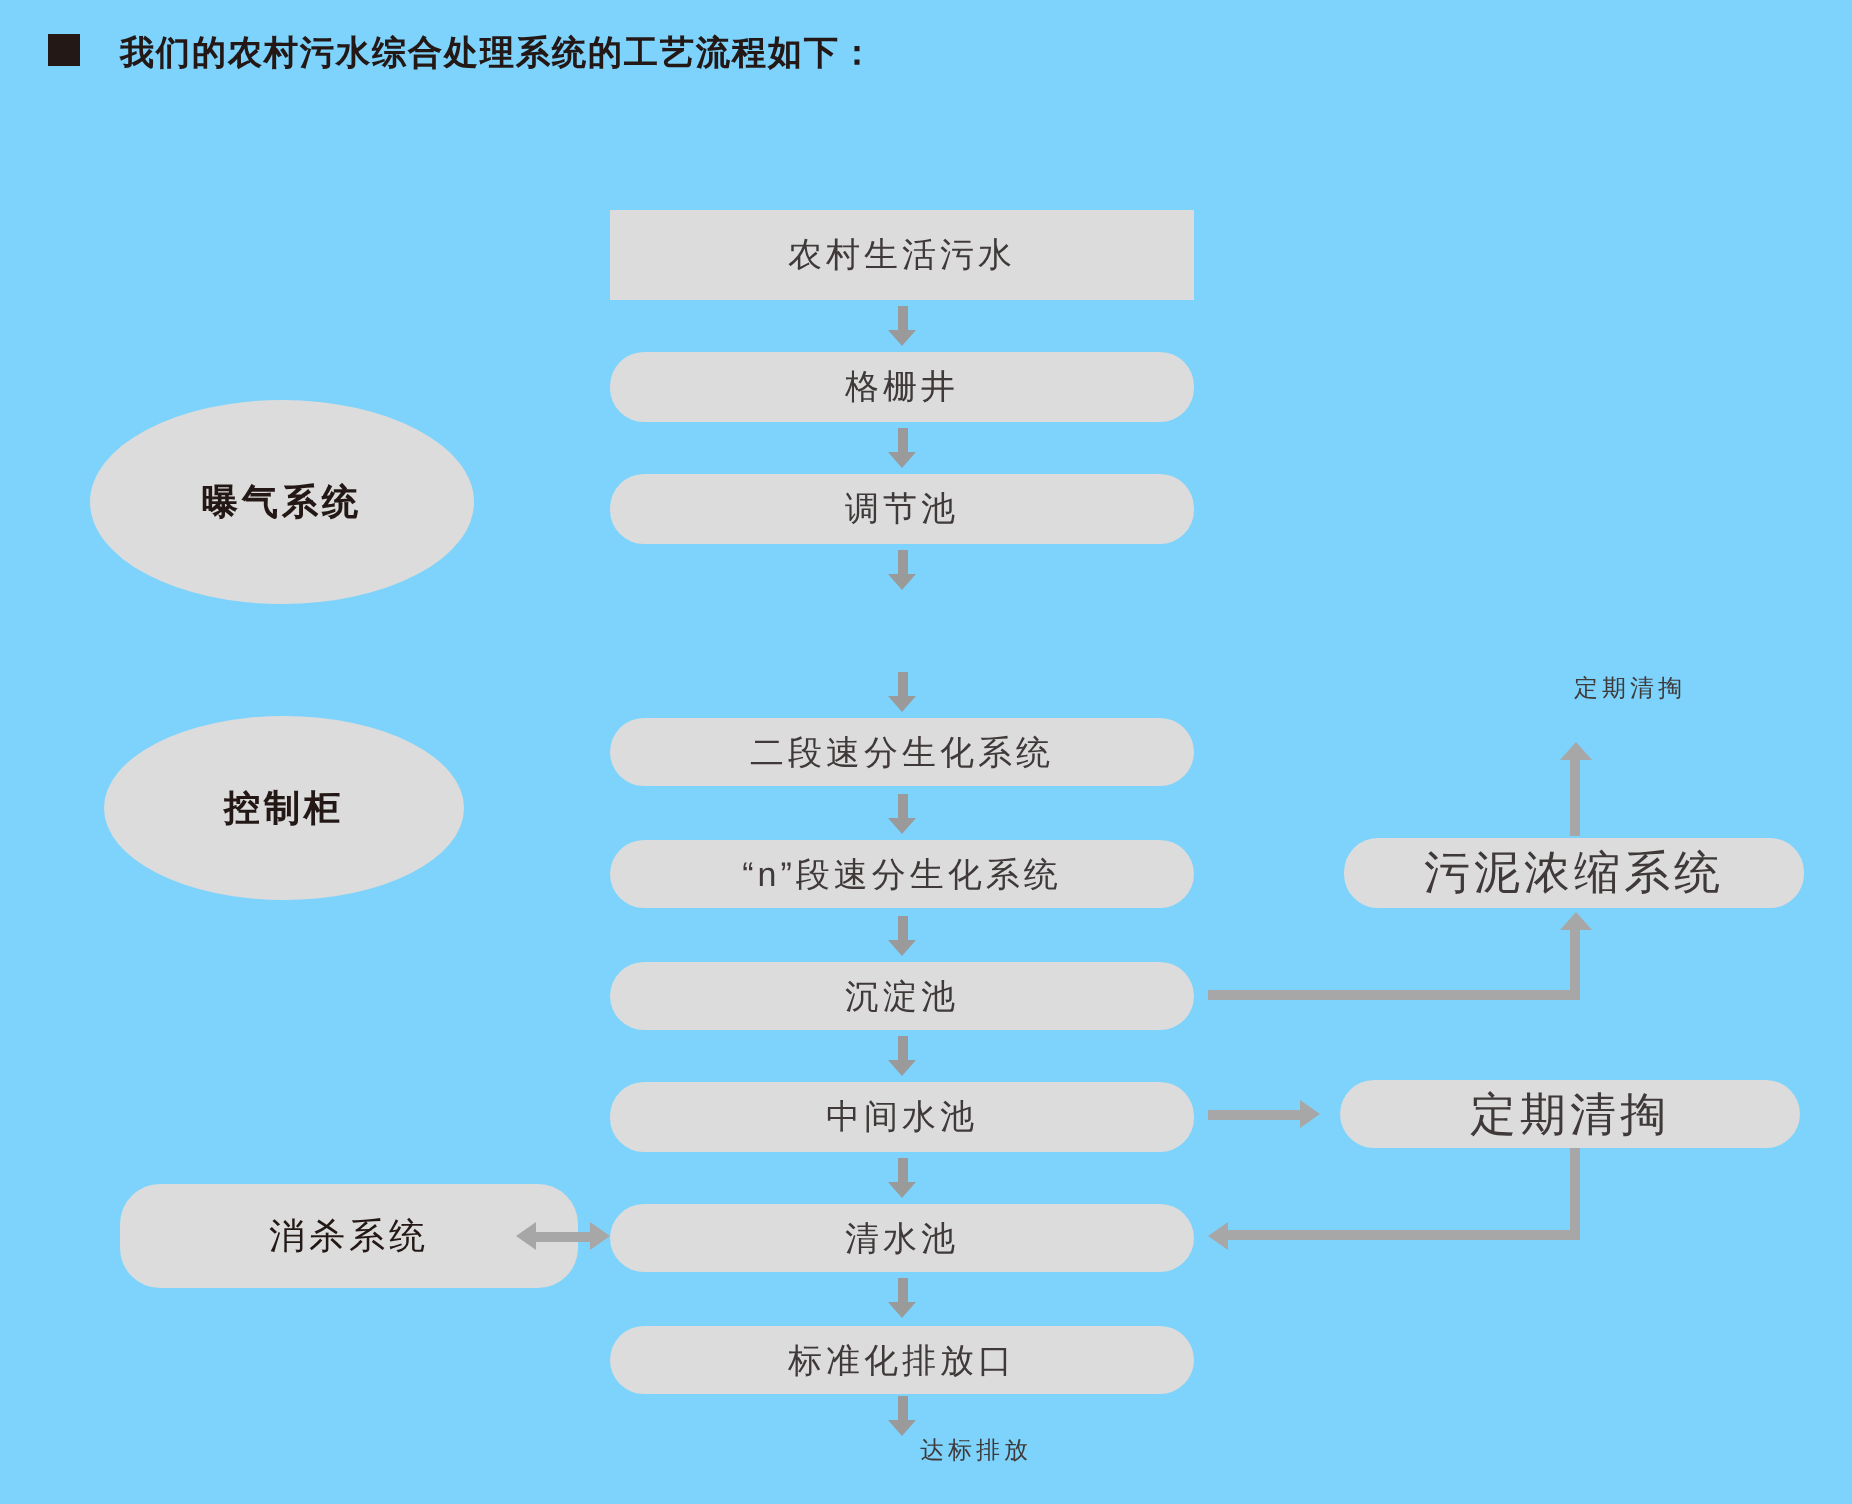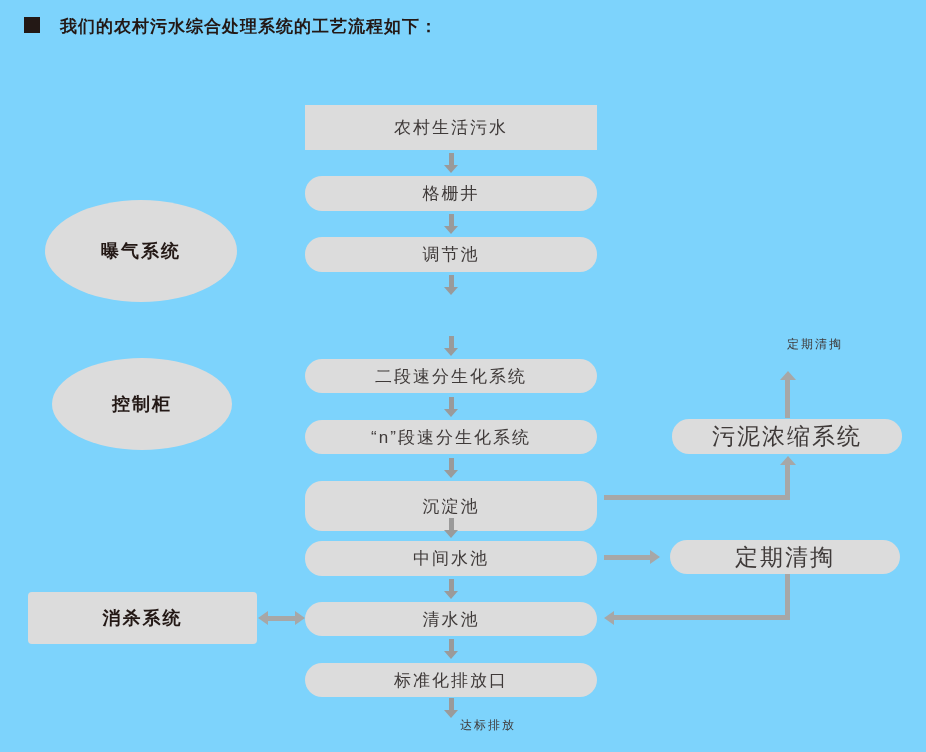--- a/index.html
+++ b/index.html
@@ -39,24 +39,25 @@
   }
   .rounded { border-radius: 17px; }
   
   .ellipse {
     position: absolute; background: var(--box-fill); border-radius: 50%;
     display: flex; align-items: center; justify-content: center;
     font-weight: bold; font-size: 18px; color: var(--title-text);
     letter-spacing: 2px;
   }
   .side-box {
-    position: absolute; background: var(--box-fill); border-radius: 4px;
-    display: flex; align-items: center; justify-content: center;
-    font-weight: bold; font-size: 18px; color: var(--title-text);
+    position: absolute; background: var(--box-fill); border-radius: 20px;
+    display: flex; align-items: center; justify-content: center;
+    font-weight: normal; font-size: 18px; color: var(--title-text);
     letter-spacing: 2px;
+    margin-left: 32px;
   }
   .side-box-plain {
     position: absolute; background: var(--box-fill); border-radius: 17px;
     display: flex; align-items: center; justify-content: center;
     font-size: 23px; color: var(--box-text); letter-spacing: 2px;
   }
   .free-label {
     position: absolute; color: var(--box-text); font-size: 12px;
     letter-spacing: 2px; text-align: right; white-space: nowrap;
   }
@@ -111,21 +112,21 @@
 <div class="canvas">
 
   <div class="title-bullet"></div>
   <div class="page-title">我们的农村污水综合处理系统的工艺流程如下：</div>
 
   <div class="fbox" style="top:105px;height:45px;">农村生活污水</div>
   <div class="fbox rounded" style="top:176px;height:35px;">格栅井</div>
   <div class="fbox rounded" style="top:237px;height:35px;text-align:right;">调节池</div>
   <div class="fbox rounded" style="top:359px;height:34px;">二段速分生化系统</div>
   <div class="fbox rounded" style="top:420px;height:34px;">“n”段速分生化系统</div>
-  <div class="fbox rounded" style="top:481px;height:50px;">沉淀池</div>
+  <div class="fbox rounded" style="top:481px;height:34px;">沉淀池</div>
   <div class="fbox rounded" style="top:541px;height:35px;">中间水池</div>
   <div class="fbox rounded" style="top:602px;height:34px;">清水池</div>
   <div class="fbox rounded" style="top:663px;height:34px;">标准化排放口</div>
 
   <div class="free-label" style="left:386px;top:717px;width:130px;">达标排放</div>
 
   <div class="arrow-down" style="top:153px;">
       <div class="stem"></div>
       <div class="head"></div>
     </div>

